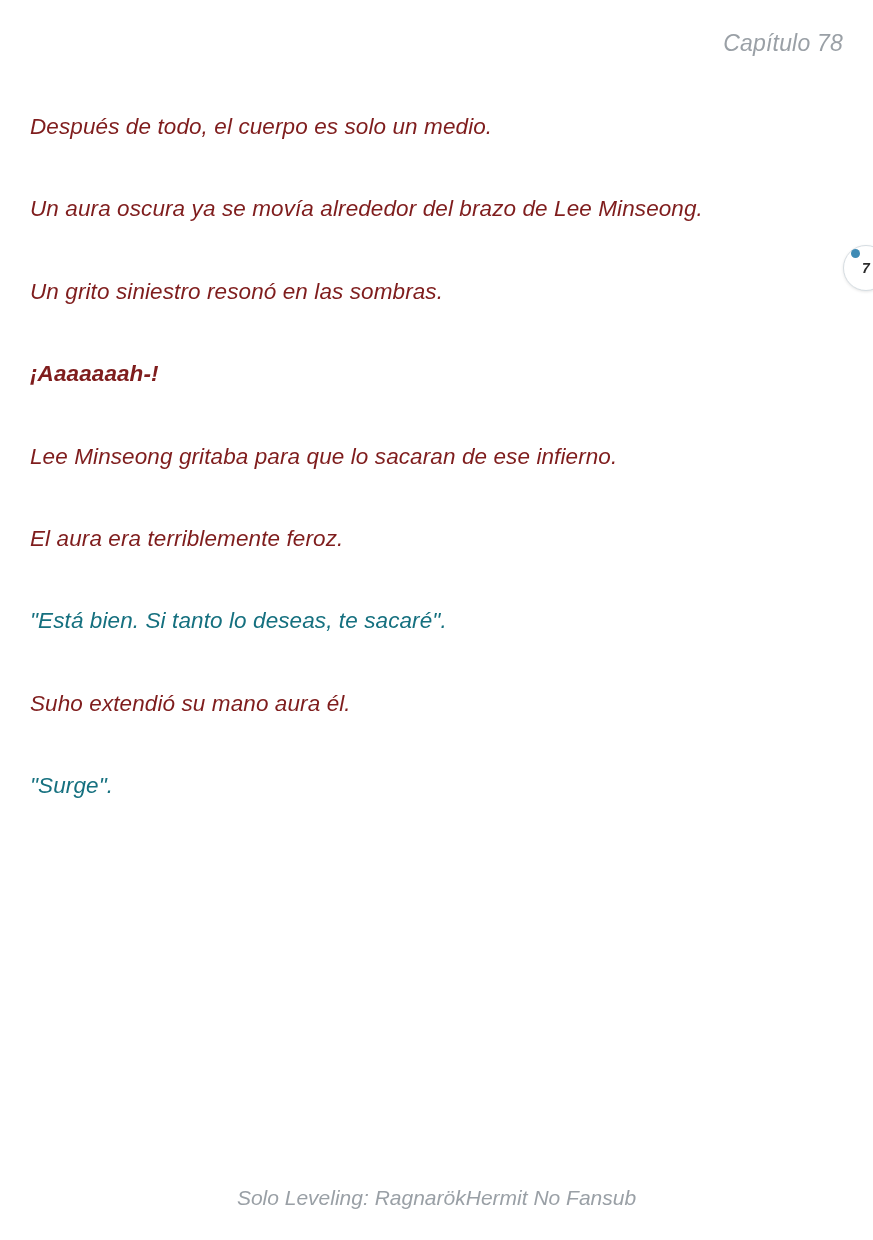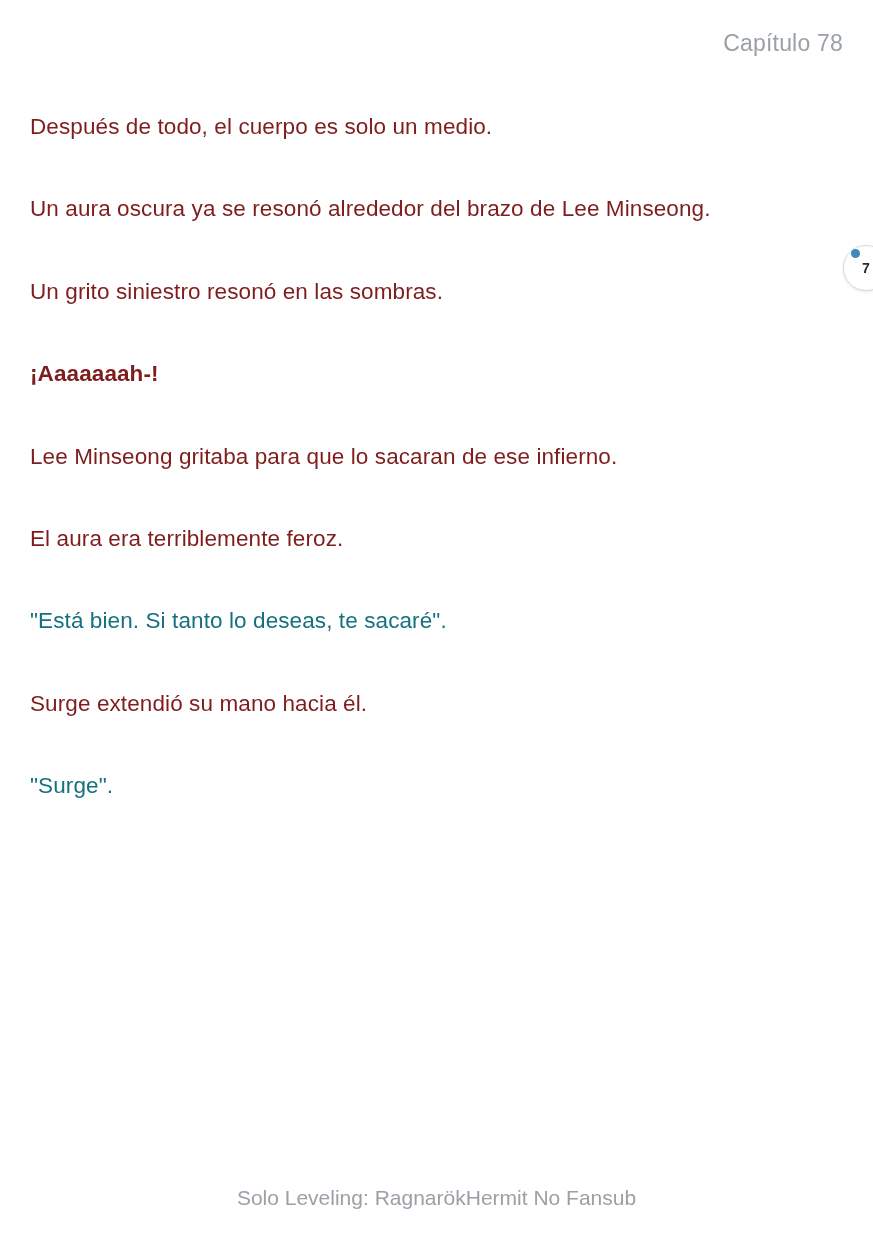--- a/index.html
+++ b/index.html
@@ -13,20 +13,21 @@
     font-family: "Liberation Sans", sans-serif;
     color: #1a1a1a;
     position: relative;
     overflow: hidden;
   }
   .page {
     position: relative;
     width: 873px;
     height: 1240px;
     box-sizing: border-box;
+    font-style: italic;
   }
   .chapter-label {
     position: absolute;
     top: 30px;
     right: 30px;
     font-size: 23px;
     color: #9aa0a6;
     letter-spacing: 0.2px;
     font-weight: 400;
   }
@@ -95,27 +96,27 @@
 </style>
 </head>
 <body>
 
 <div class="page">
 
   <div class="chapter-label">Capítulo 78</div>
 
   <div class="content">
     <p class="para">Después de todo, el cuerpo es solo un medio.</p>
-    <p class="para">Un aura oscura ya se resonó alrededor del brazo de Lee Minseong.</p>
+    <p class="para">Un aura oscura ya se movía alrededor del brazo de Lee Minseong.</p>
     <p class="para">Un grito siniestro resonó en las sombras.</p>
     <p class="para bold">¡Aaaaaaah-!</p>
     <p class="para">Lee Minseong gritaba para que lo sacaran de ese infierno.</p>
     <p class="para">El aura era terriblemente feroz.</p>
     <p class="para dialogue">"Está bien. Si tanto lo deseas, te sacaré".</p>
-    <p class="para">Surge extendió su mano hacia él.</p>
+    <p class="para">Suho extendió su mano aura él.</p>
     <p class="para dialogue">"Surge".</p>
   </div>
 
   <div class="page-marker">
     <span class="dot"></span>
     <span class="num">7</span>
   </div>
 
   <div class="footer">
     <span>Solo Leveling: Ragnarök</span>

